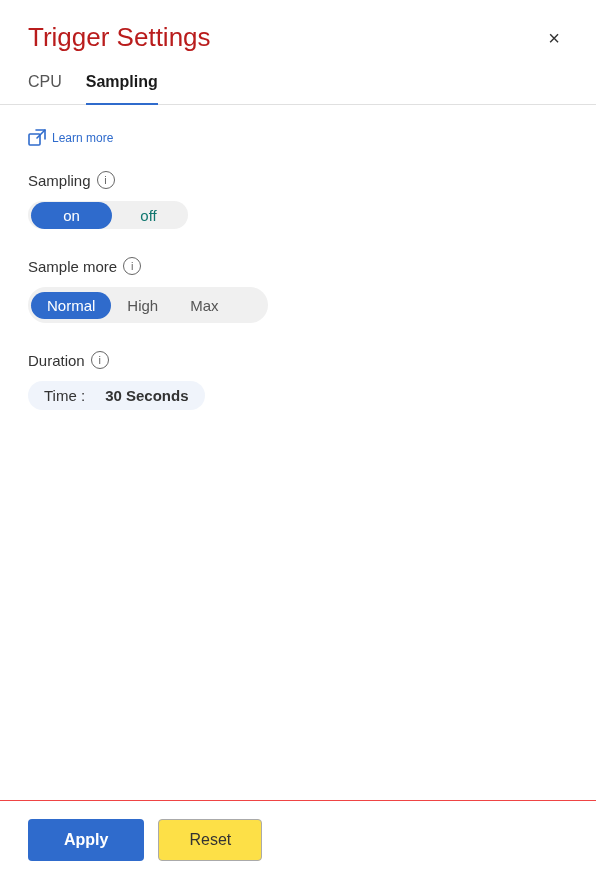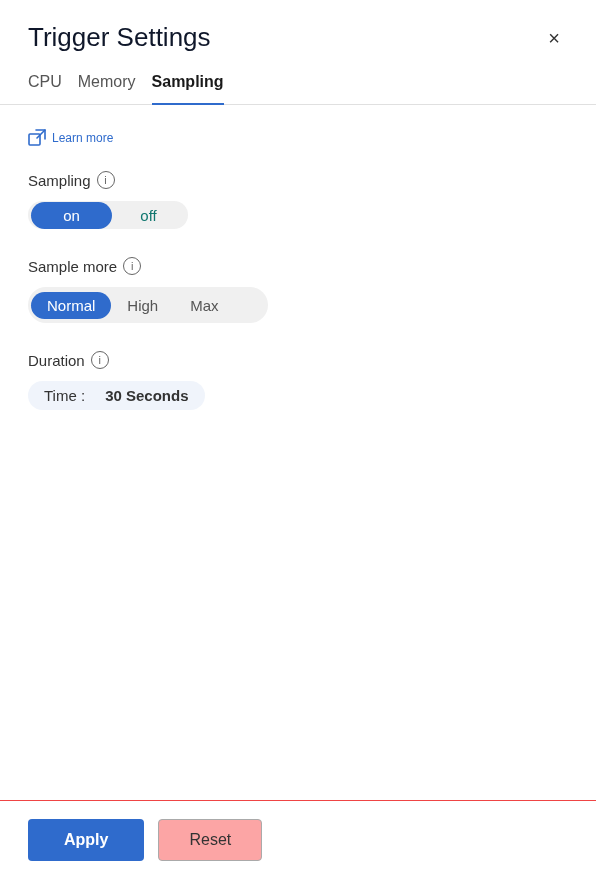--- a/index.html
+++ b/index.html
@@ -29,38 +29,38 @@
     .dialog-header {
       display: flex;
       justify-content: space-between;
       align-items: center;
       padding: 22px 28px 10px 28px;
     }
 
     .dialog-title {
       font-size: 26px;
       font-weight: 400;
-      color: #0f172a;
+      color: #b91c1c;
     }
 
     .close-btn {
       background: none;
       border: none;
       cursor: pointer;
       font-size: 20px;
       color: #333;
       padding: 4px 8px;
       line-height: 1;
     }
 
     .tabs {
       display: flex;
       padding: 0 28px;
       border-bottom: 1px solid #e0e0e0;
-      gap: 16px;
+      gap: 24px;
     }
 
     .tab {
       padding: 10px 0 12px 0;
       font-size: 16px;
       color: #555;
       cursor: pointer;
       border-bottom: 2px solid transparent;
       margin-bottom: -1px;
       background: none;
@@ -211,21 +211,21 @@
       color: #fff;
       border: none;
       border-radius: 4px;
       padding: 12px 36px;
       font-size: 16px;
       font-weight: 600;
       cursor: pointer;
     }
 
     .reset-btn {
-      background: #fca5a5;
+      background: #fde047;
       color: #333;
       border: 1.5px solid #aaa;
       border-radius: 4px;
       padding: 11px 30px;
       font-size: 16px;
       font-weight: 400;
       cursor: pointer;
     }
   </style>
 </head>
@@ -233,21 +233,20 @@
 
 <div class="dialog">
 
   <div class="dialog-header">
     <h1 class="dialog-title">Trigger Settings</h1>
     <button class="close-btn">×</button>
   </div>
 
   <div class="tabs">
     <button class="tab">CPU</button>
-    <button class="tab">Memory</button>
     <button class="tab active">Sampling</button>
   </div>
 
   <div class="content">
 
     
     <a class="learn-more-link">
       <svg class="external-icon" viewBox="0 0 18 18" fill="none" xmlns="http://www.w3.org/2000/svg">
         <rect x="1" y="5" width="11" height="11" rx="1" stroke="#2f6bcc" stroke-width="1.6"></rect>
         <path d="M8 1h9v9" stroke="#2f6bcc" stroke-width="1.6" stroke-linecap="round" stroke-linejoin="round"></path>

